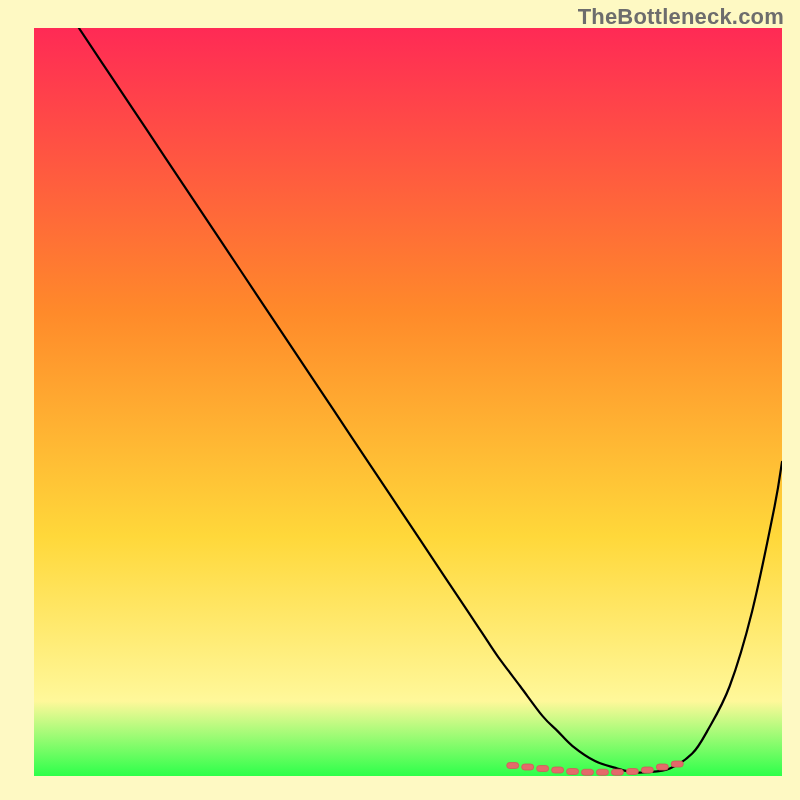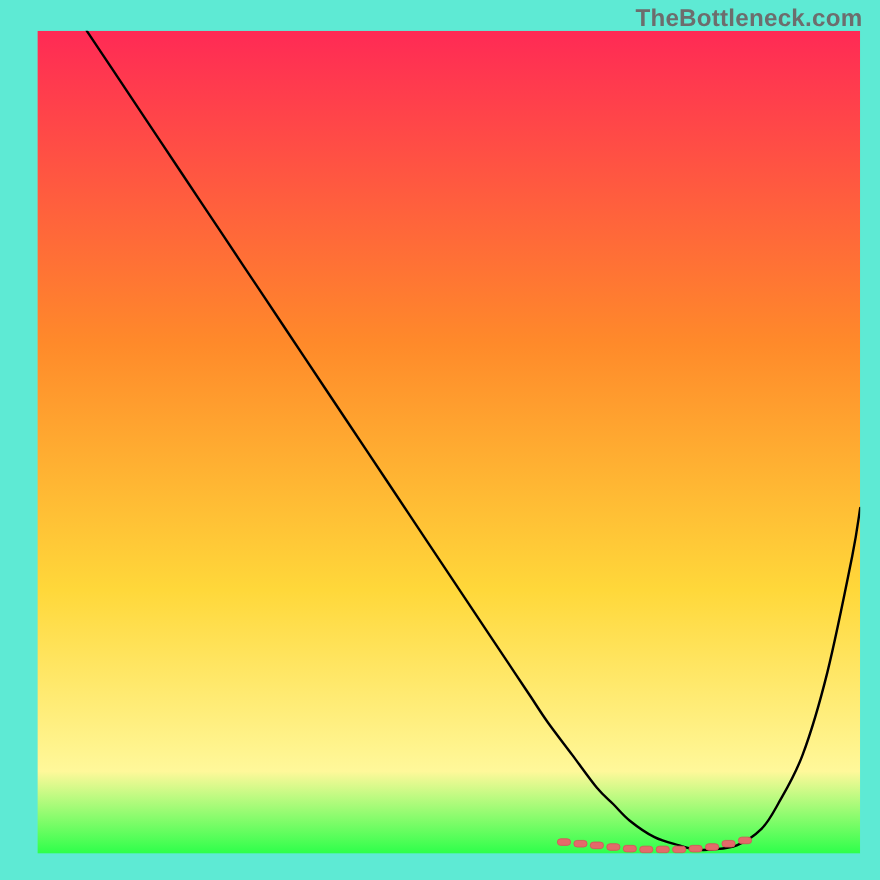--- a/index.html
+++ b/index.html
@@ -1,17 +1,17 @@
 <!DOCTYPE html>
 <html><head>
 <meta charset="utf-8">
 <style>
   * { margin: 0; padding: 0; box-sizing: border-box; }
   html, body { width: 800px; height: 800px; background: #000; overflow: hidden; }
-  .wrap { position: relative; width: 800px; height: 800px; background: #5eead4; }
+  .wrap { position: relative; width: 800px; height: 800px; background: #fef9c3; }
   .watermark {
     position: absolute;
     top: 4px;
     right: 16px;
     font-family: Arial, Helvetica, sans-serif;
     font-size: 22px;
     font-weight: bold;
     color: #6d6d6d;
     letter-spacing: 0.2px;
   }

